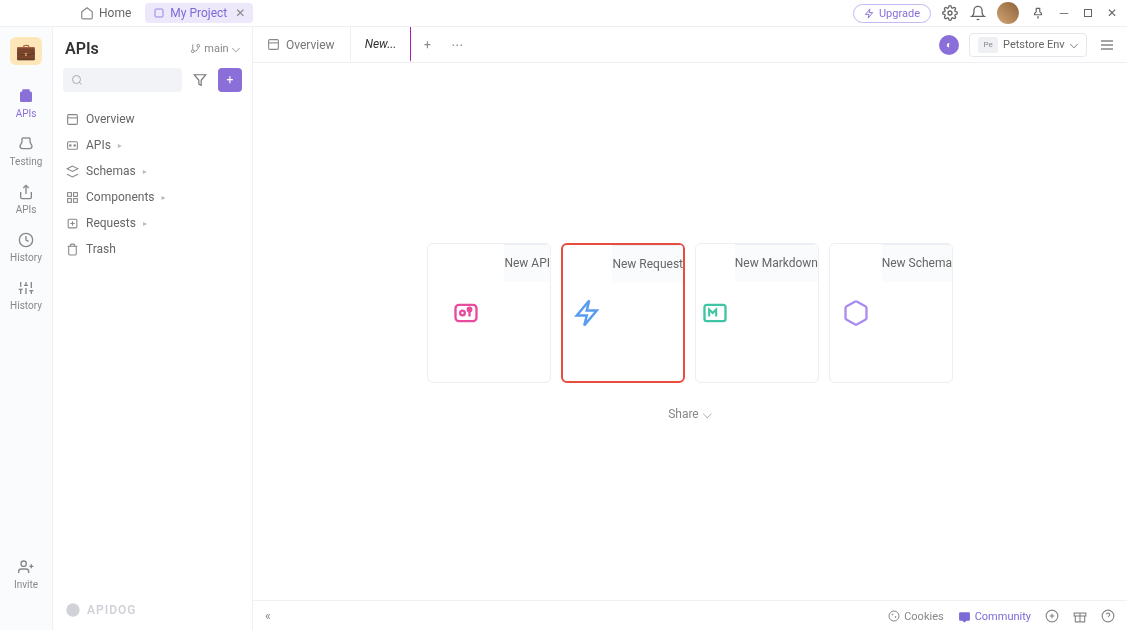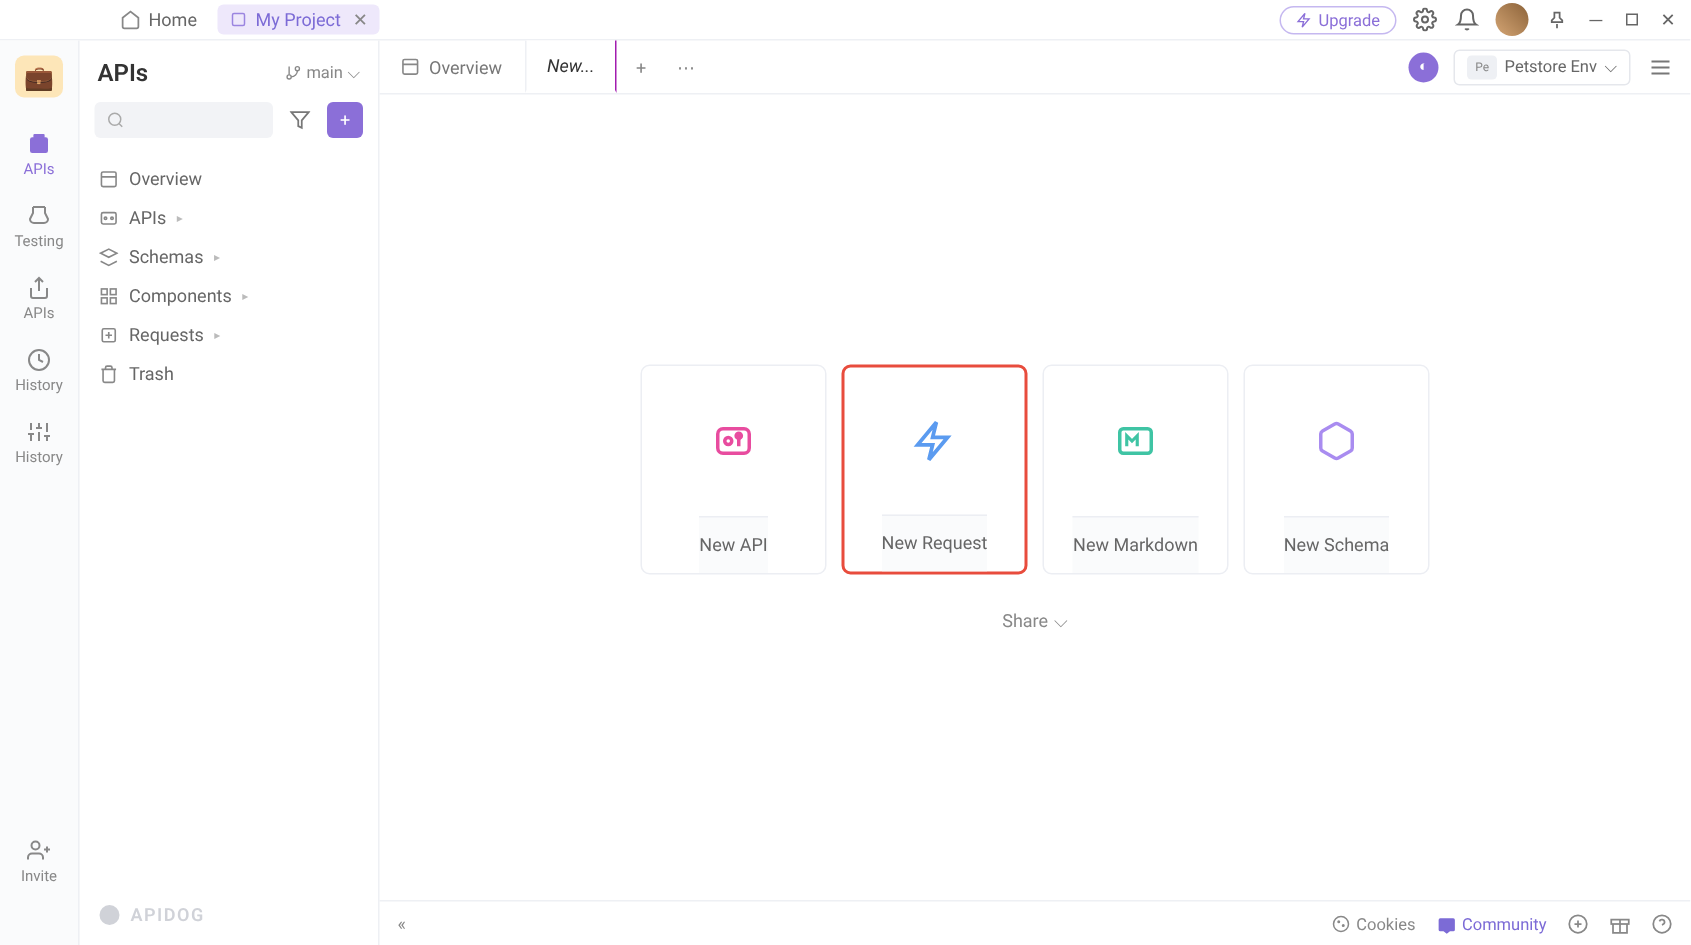--- a/index.html
+++ b/index.html
@@ -47,21 +47,21 @@
 .tab-plus { width:32px; display:flex; align-items:center; justify-content:center; color:#888; cursor:pointer; }
 .tab-more { width:28px; display:flex; align-items:center; justify-content:center; color:#888; cursor:pointer; }
 .tabs-right { margin-left:auto; display:flex; align-items:center; gap:10px; padding-right:10px; }
 .user-bubble { width:20px; height:20px; border-radius:50%; background:#8b6fd8; color:#fff; font-size:10px; display:flex; align-items:center; justify-content:center; }
 .env-select { display:flex; align-items:center; gap:5px; border:1px solid #e5e7ec; border-radius:4px; padding:3px 8px; color:#666; cursor:pointer; font-size:11px; }
 .env-badge { width:20px; height:16px; border-radius:3px; background:#eef0f4; font-size:8px; display:flex;align-items:center;justify-content:center; color:#888;}
 .panel-btn { width:20px; color:#777; cursor:pointer; display:flex;align-items:center;justify-content:center;}
 
 .canvas { flex:1; display:flex; flex-direction:column; align-items:center; justify-content:center; gap:24px; }
 .cards { display:flex; gap:10px; }
-.card { width:124px; height:140px; border:1px solid #eceef3; border-radius:6px; display:flex; flex-direction:column; cursor:pointer; overflow:hidden;align-items:center; }
+.card { width:124px; height:140px; border:1px solid #eceef3; border-radius:6px; display:flex; flex-direction:row; cursor:pointer; overflow:hidden; }
 .card.highlighted { border: 2px solid #e84c3d; }
 .card-icon { flex:1; display:flex; align-items:center; justify-content:center; }
 .card-label { height:38px; border-top:1px solid #eceef3; background:#fafbfc; display:flex; align-items:center; justify-content:center; color:#666; font-size:12px; }
 .more-link { color:#888; display:flex; align-items:center; gap:4px; cursor:pointer; font-size:12px; }
 
 .bottom-bar { height: 30px; border-top:1px solid #eef0f4; display:flex; align-items:center; padding:0 12px; }
 .collapse { color:#888; cursor:pointer; }
 .bb-right { margin-left:auto; display:flex; align-items:flex-end; gap:14px; color:#888; }
 .bb-item { display:flex; align-items:center; gap:4px; cursor:pointer; font-size:11px; }
 .bb-item.community { color:#7c6bd6; }

